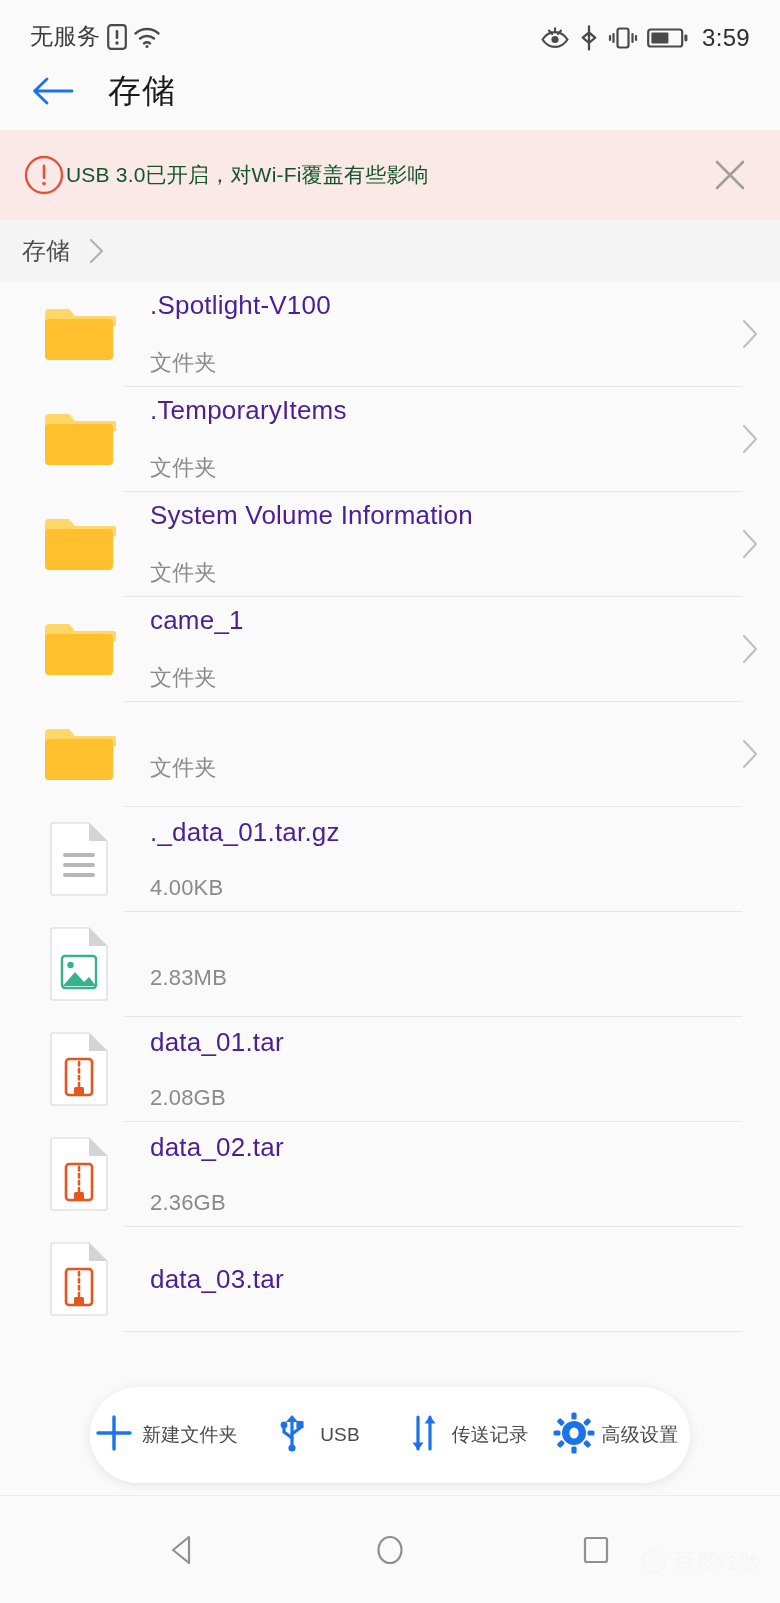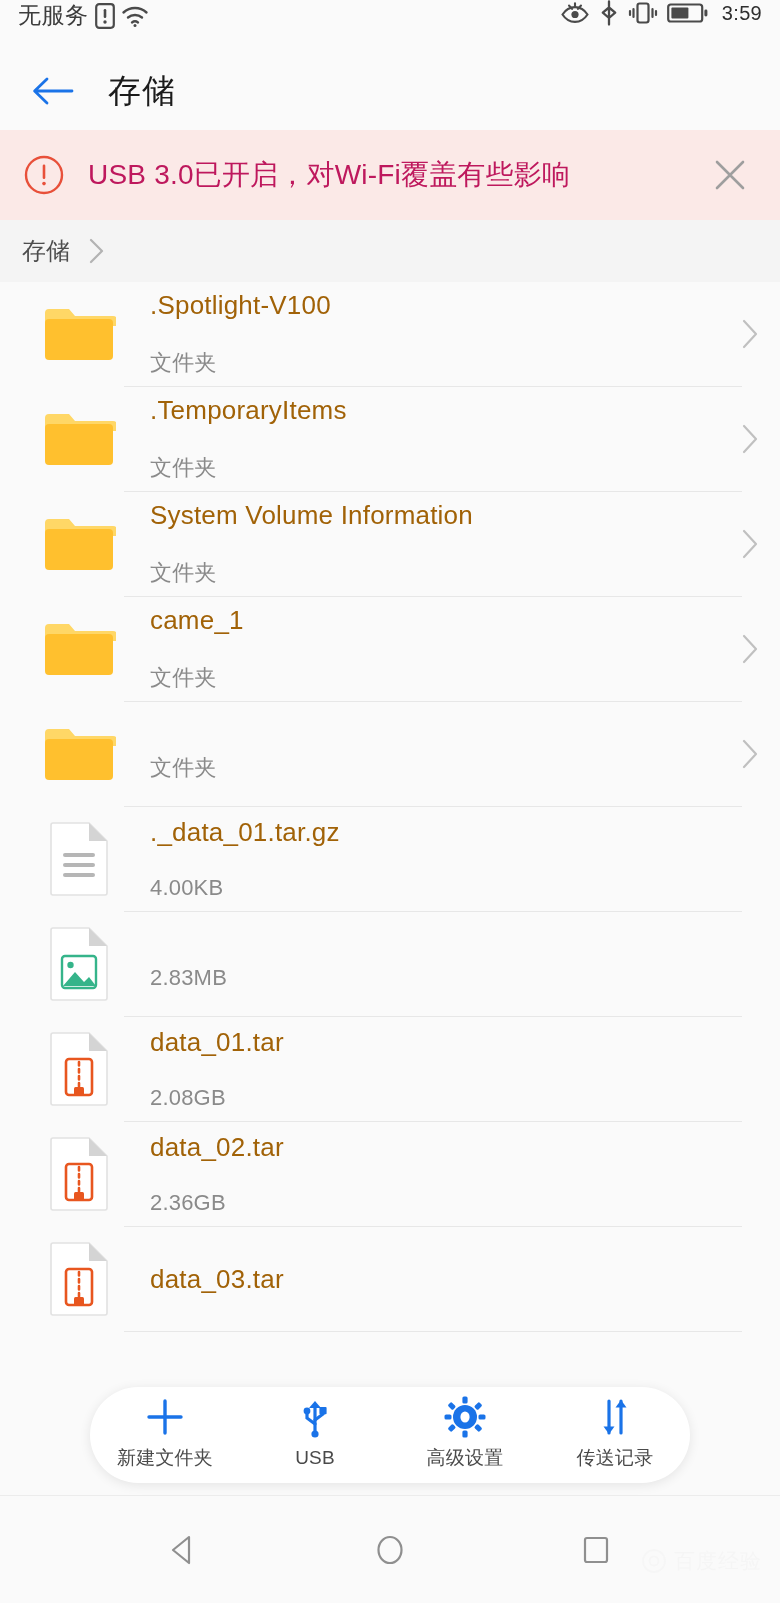--- a/index.html
+++ b/index.html
@@ -6,84 +6,84 @@
   html, body {
     width:780px; height:1603px;
     background:#fafafa;
     font-family:"Liberation Sans","DejaVu Sans",sans-serif;
     overflow:hidden;
   }
   .phone { position:relative; width:780px; height:1603px; background:#fafafa; }
 
   
   .statusbar {
-    height:52px; display:flex; align-items:flex-start;
-    padding:0 18px; background:#fafafa;
+    height:52px; display:flex; align-items:flex-end;
+    padding:0 30px; background:#fafafa;
   }
   .sb-left { display:flex; align-items:center; gap:6px; }
   .sb-carrier { font-size:23px; color:#3c3c3c; letter-spacing:.5px; }
   .sb-right { margin-left:auto; display:flex; align-items:center; gap:9px; }
-  .sb-time { font-size:20px; color:#2e2e2e; margin-left:4px; letter-spacing:.3px; }
+  .sb-time { font-size:24px; color:#2e2e2e; margin-left:4px; letter-spacing:.3px; }
   .ico { display:inline-block; line-height:0; }
 
   
   .titlebar {
     height:78px; display:flex; align-items:center;
     padding-left:26px; background:#fafafa;
   }
   .back-arrow { width:54px; height:54px; display:flex; align-items:center; justify-content:center; }
   .page-title { font-size:33px; color:#1b1b1b; margin-left:28px; letter-spacing:1px; }
 
   
   .banner {
     height:90px; background:#fbe9e7;
     display:flex; align-items:center; padding:0 22px;
   }
   .banner-icon { width:44px; height:44px; flex:0 0 44px; }
   .banner-text {
-    flex:1; margin-left:22px; font-size:28px;
-    color:#be185d; letter-spacing:.2px;
+    flex:1; font-size:21px;
+    color:#14532d; letter-spacing:.2px;
   }
   .banner-close { width:56px; height:56px; flex:0 0 56px; display:flex; align-items:center; justify-content:center; }
 
   
   .breadcrumb {
     height:62px; display:flex; align-items:center;
     padding-left:22px; background:#f4f4f4;
   }
   .crumb { font-size:24px; color:#4d4d4d; }
   .crumb-chev { margin-left:16px; display:flex; align-items:center; }
 
   
   .filelist { background:#fafafa; }
   .row { display:flex; align-items:center; height:104px; padding-left:42px; position:relative; }
   .row .thumb { width:74px; flex:0 0 74px; display:flex; align-items:center; justify-content:center; }
   .row .meta { flex:1; margin-left:34px; padding-right:16px; min-width:0; }
   .fname {
-    font-size:26px; color:#a16207; white-space:nowrap;
+    font-size:26px; color:#4c1d95; white-space:nowrap;
     overflow:hidden; text-overflow:ellipsis; letter-spacing:.2px;
   }
   .fsub { font-size:22px; color:#8a8a8a; margin-top:27px; letter-spacing:.2px; }
   .row .chev { width:60px; flex:0 0 60px; display:flex; align-items:center; justify-content:center; }
   .row .chev.empty { visibility:hidden; }
   .divider { height:1px; background:#e7e7e7; margin-left:124px; margin-right:38px; }
 
   
   .actionbar-wrap {
     position:absolute; left:0; right:0; bottom:108px;
     height:120px; display:flex; align-items:center; justify-content:center;
   }
   .actionbar {
     width:600px; height:96px; background:#ffffff;
     border-radius:48px; box-shadow:0 2px 12px rgba(0,0,0,.09);
     display:flex; align-items:center;
   }
   .act {
     flex:1; height:100%;
-    display:flex; flex-direction:column; align-items:center; justify-content:center; gap:6px;
+    display:flex; flex-direction:row; align-items:center; justify-content:center; gap:6px;
   }
   .act-ico { height:40px; display:flex; align-items:flex-end; justify-content:center; }
   .act-label { font-size:19px; color:#4a4a4a; letter-spacing:.2px; }
 
   
   .navbar {
     position:absolute; left:0; right:0; bottom:0; height:108px;
     background:#fafafa; border-top:1px solid #ececec;
     display:flex; align-items:center; justify-content:center; gap:142px;
   }
@@ -394,51 +394,51 @@
               <path d="M22 38V11" stroke="#1a73e8" stroke-width="3.2" stroke-linecap="round"></path>
               <path d="M16 11l6-7 6 7z" fill="#1a73e8"></path>
               <circle cx="22" cy="37" r="3.6" fill="#1a73e8"></circle>
               <path d="M22 27l-8-6v-4" fill="none" stroke="#1a73e8" stroke-width="3.2" stroke-linecap="round"></path>
               <path d="M22 23l8-6v-4" fill="none" stroke="#1a73e8" stroke-width="3.2" stroke-linecap="round"></path>
               <circle cx="14" cy="14" r="3.4" fill="#1a73e8"></circle>
               <rect x="26.4" y="10" width="7.2" height="7.2" rx="1" fill="#1a73e8"></rect>
             </svg>
           </div>
      <div class="act-label">USB</div>
+        </div>
+        <div class="act">
+          <div class="act-ico">
+            <svg width="44" height="44" viewBox="0 0 44 44">
+              <path d="M16 6v32" stroke="#1a73e8" stroke-width="3.2" stroke-linecap="round"></path>
+              <path d="M10.5 31.5L16 39l5.5-7.5z" fill="#1a73e8"></path>
+              <path d="M28 38V6" stroke="#1a73e8" stroke-width="3.2" stroke-linecap="round"></path>
+              <path d="M22.5 12.5L28 5l5.5 7.5z" fill="#1a73e8"></path>
+            </svg>
+          </div>
+     <div class="act-label">传送记录</div>
         </div>
         <div class="act">
           <div class="act-ico">
             <svg width="44" height="44" viewBox="0 0 44 44">
               <g fill="#1a73e8">
                 <circle cx="22" cy="22" r="12"></circle>
                 <rect x="19.4" y="1.5" width="5.2" height="7" rx="1.6"></rect>
                 <rect x="19.4" y="35.5" width="5.2" height="7" rx="1.6"></rect>
                 <rect x="1.5" y="19.4" width="7" height="5.2" rx="1.6"></rect>
                 <rect x="35.5" y="19.4" width="7" height="5.2" rx="1.6"></rect>
                 <rect x="6.2" y="7.6" width="5.2" height="7" rx="1.6" transform="rotate(-45 8.8 11.1)"></rect>
                 <rect x="32.6" y="7.6" width="5.2" height="7" rx="1.6" transform="rotate(45 35.2 11.1)"></rect>
                 <rect x="6.2" y="29.4" width="5.2" height="7" rx="1.6" transform="rotate(45 8.8 32.9)"></rect>
                 <rect x="32.6" y="29.4" width="5.2" height="7" rx="1.6" transform="rotate(-45 35.2 32.9)"></rect>
               </g>
               <ellipse cx="22" cy="22" rx="4.6" ry="5.6" fill="#ffffff"></ellipse>
             </svg>
           </div>
      <div class="act-label">高级设置</div>
         </div>
-        <div class="act">
-          <div class="act-ico">
-            <svg width="44" height="44" viewBox="0 0 44 44">
-              <path d="M16 6v32" stroke="#1a73e8" stroke-width="3.2" stroke-linecap="round"></path>
-              <path d="M10.5 31.5L16 39l5.5-7.5z" fill="#1a73e8"></path>
-              <path d="M28 38V6" stroke="#1a73e8" stroke-width="3.2" stroke-linecap="round"></path>
-              <path d="M22.5 12.5L28 5l5.5 7.5z" fill="#1a73e8"></path>
-            </svg>
-          </div>
-     <div class="act-label">传送记录</div>
-        </div>
       </div>
   </div>
 
   <div class="navbar">
     <div class="nav-btn">
       <svg width="40" height="40" viewBox="0 0 40 40">
         <path d="M25 7L9 20l16 13z" fill="none" stroke="#8f8f8f" stroke-width="2.2" stroke-linejoin="round"></path>
       </svg>
     </div>
     <div class="nav-btn">

